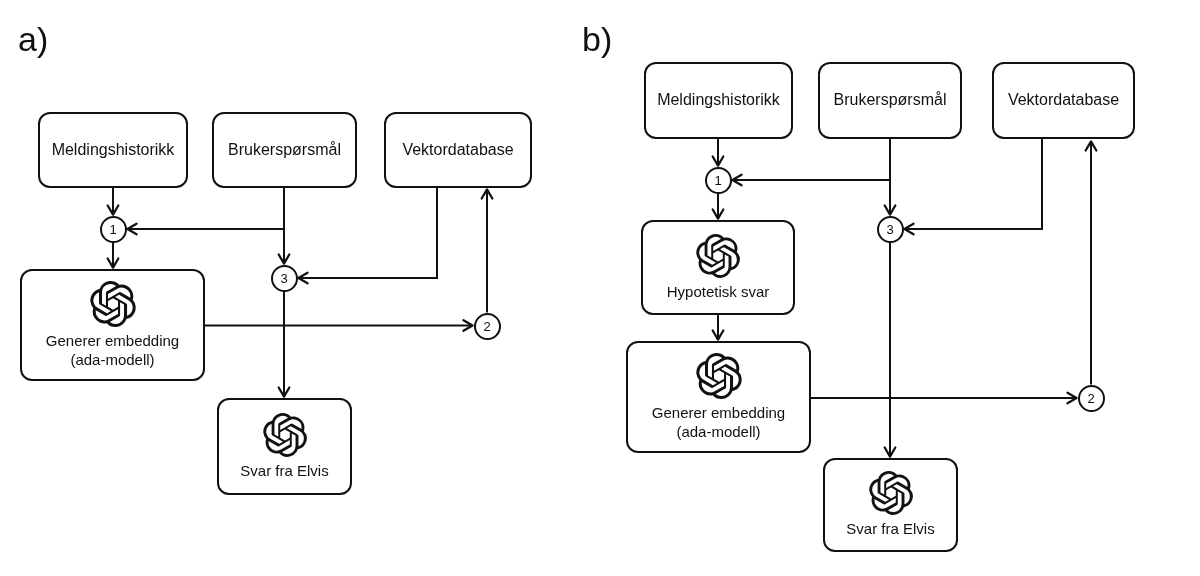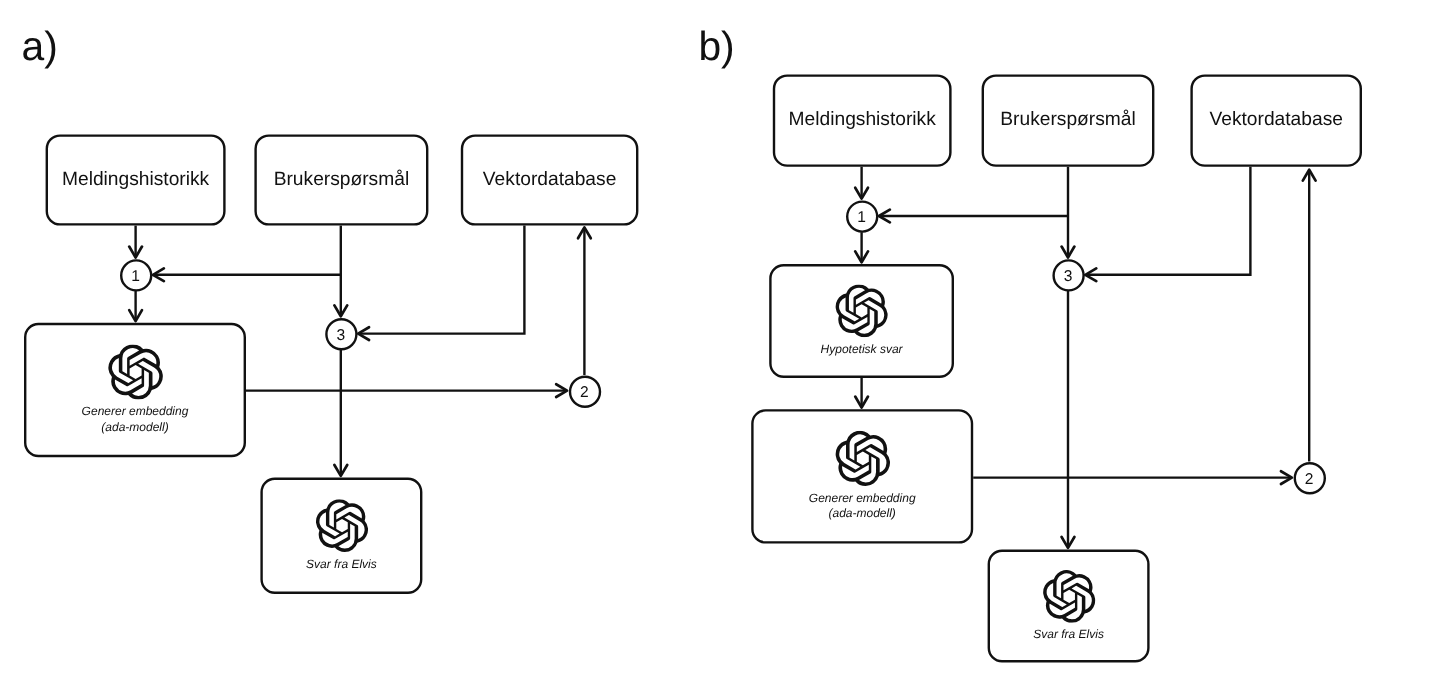--- a/index.html
+++ b/index.html
@@ -36,21 +36,21 @@
     align-items: center;
     justify-content: center;
     text-align: center;
     font-size: 16px;
     line-height: 1.3;
     color: #111111;
     z-index: 1;
   }
   .node .logo { display: block; margin-bottom: 4px; }
   .node .lbl { white-space: nowrap; }
-  .node .lbl-sm { font-size: 10px; font-style: italic; }
+  .node .lbl-sm { font-size: 15px; }
   .stepnum {
     position: absolute;
     box-sizing: border-box;
     width: 27px; height: 27px;
     border: 2px solid #111111;
     border-radius: 50%;
     background: #ffffff;
     display: flex;
     align-items: center;
     justify-content: center;

